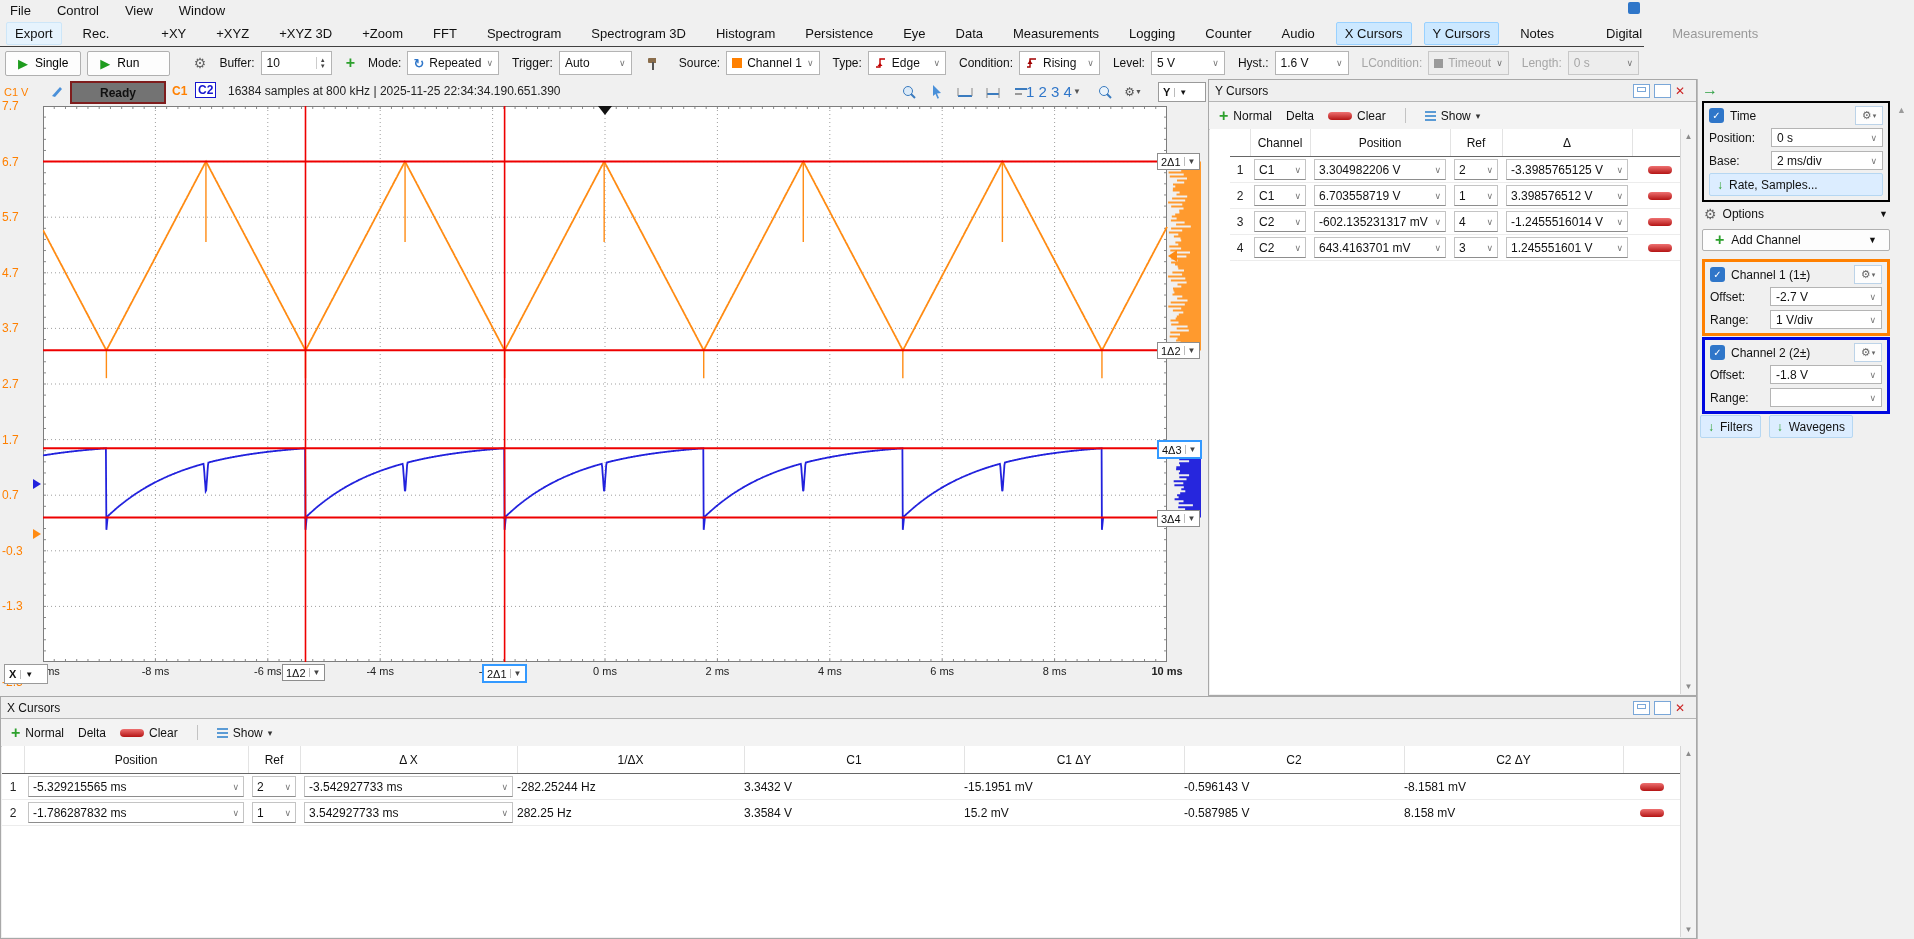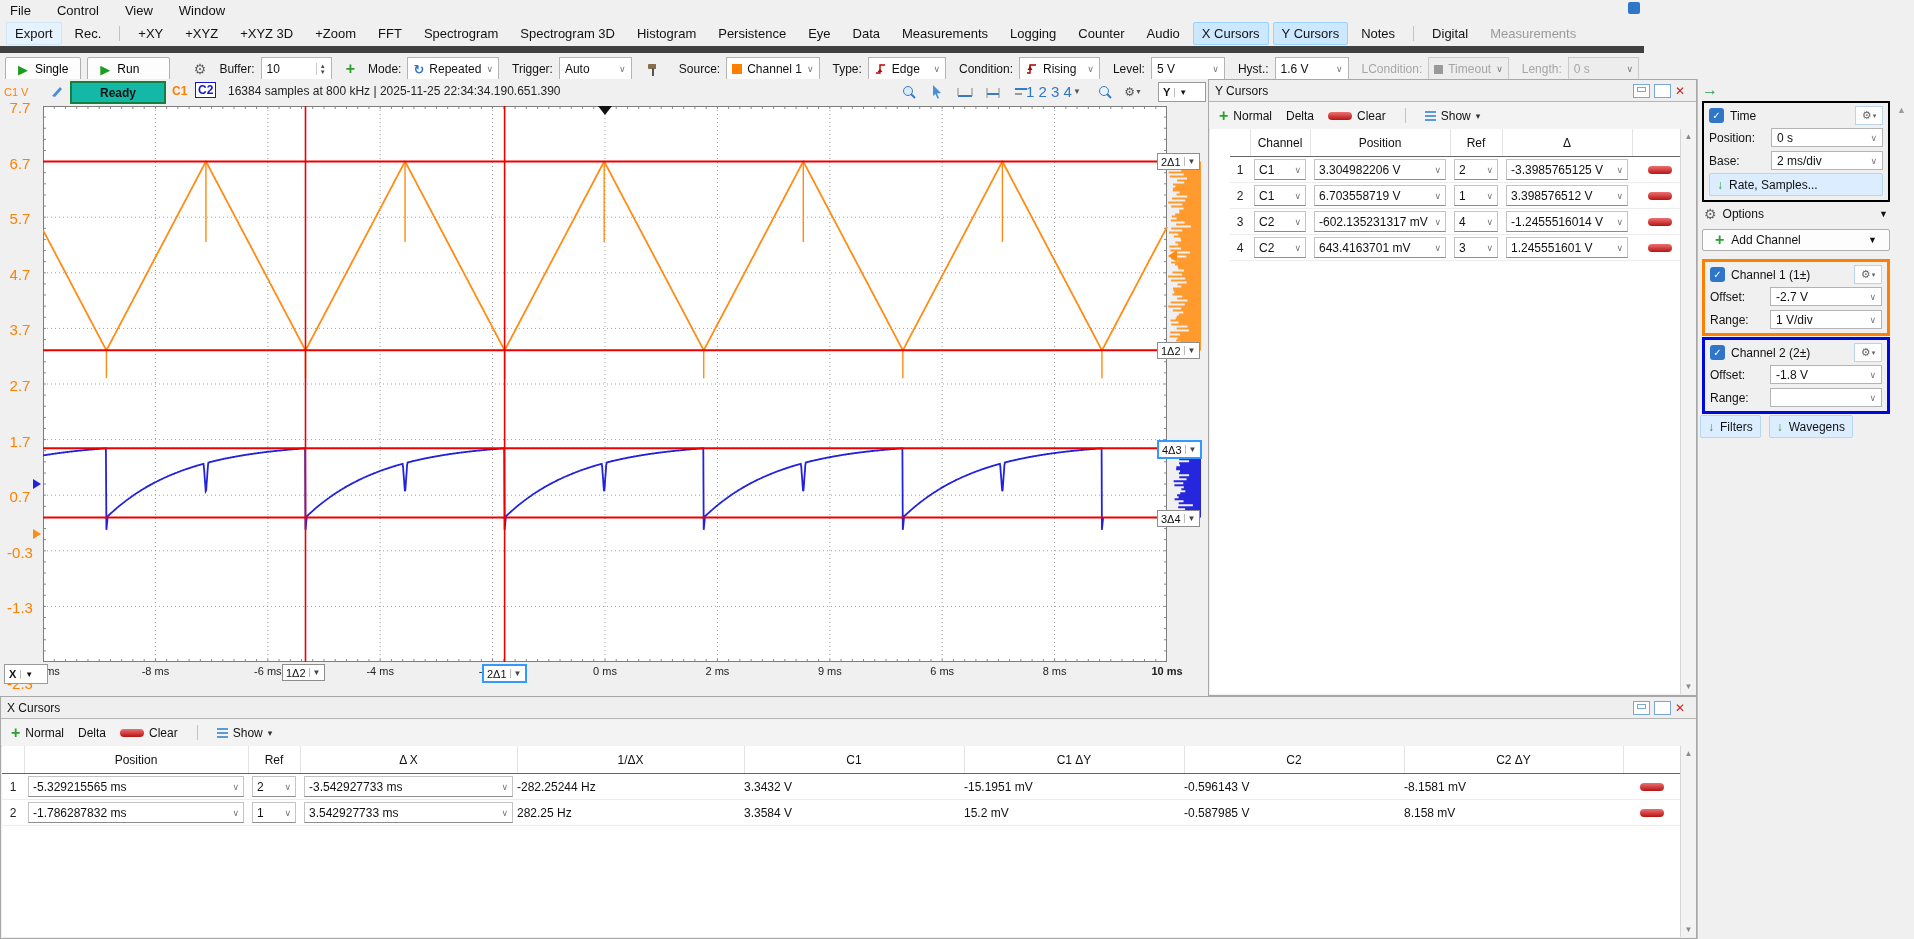--- a/index.html
+++ b/index.html
@@ -2,21 +2,21 @@
 <html><head>
 <meta charset="utf-8">
 <style>
   html,body{margin:0;padding:0}
   body{width:1914px;height:939px;background:#f0f0f0;font-family:"Liberation Sans","DejaVu Sans",sans-serif;font-size:12px;color:#111;overflow:hidden}
   #app{position:relative;width:1644px;height:939px}
 
   
   .menubar{height:21px;display:flex;align-items:center;gap:26px;padding-left:10px;background:#f0f0f0}
   .menu-item{font-size:13px}
-  .tabbar{height:25px;display:flex;align-items:center;gap:4px;padding-left:6px;background:#f0f0f0;border-bottom:7px solid #404040}
+  .tabbar{height:25px;display:flex;align-items:center;gap:12px;padding-left:6px;background:#f0f0f0;border-bottom:1px solid #404040}
   .tab{padding:3px 8px;font-size:13px;border:1px solid transparent;border-radius:2px;white-space:nowrap}
   .tab.hl{background:#e6f3fd;border-color:#cde6f8}
   .tab.active{background:#cce8ff;border-color:#99d1ff}
   .tab.disabled{color:#9a9a9a}
   .vsep{width:1px;height:15px;background:#c3c3c3;margin:0 5px}
 
   .controlbar{height:32px;display:flex;align-items:center;gap:6px;padding:0 5px;background:#f0f0f0;border-bottom:1px solid #cfcfcf;white-space:nowrap}
   .btn{display:flex;align-items:center;gap:7px;background:#fdfdfd;border:1px solid #b0b0b0;border-radius:2px;height:25px;padding:0 12px;font-size:12px}
   .lbl{margin-left:7px}
   .combo{display:flex;align-items:center;background:#fff;border:1px solid #b4b4b4;height:22px;padding:0 5px;gap:5px;font-size:12px}
@@ -51,28 +51,28 @@
   .ctable td{height:25px;padding:0;border-bottom:1px solid #ececec;overflow:hidden;white-space:nowrap}
   .numcell{text-align:center;color:#222}
   .cellcombo{display:flex;align-items:center;border:1px solid #c4c4c4;border-bottom-color:#8d8d8d;height:19px;margin:2px 4px;padding:0 4px;background:#fff;gap:4px}
   .cellcombo .val{flex:1 1 auto;overflow:hidden;white-space:nowrap}
   .plainval{padding-left:6px}
   .pillcell{text-align:center}
 
   
   #scope{position:absolute;left:0;top:79px;width:1208px;height:617px;background:#f0f0f0;overflow:hidden}
   .axis-unit{position:absolute;left:4px;top:7px;color:#ff8000;font-size:11px}
-  #ready-box{position:absolute;left:70px;top:2px;width:92px;height:19px;border:2px solid #15803d;display:flex;align-items:center;justify-content:center;font-weight:bold;background:#14b8a6}
+  #ready-box{position:absolute;left:70px;top:2px;width:92px;height:19px;border:2px solid #7f1d1d;display:flex;align-items:center;justify-content:center;font-weight:bold;background:#737373}
   .c1badge{position:absolute;left:172px;top:5px;color:#ff8000;font-weight:bold}
   .c2badge{position:absolute;left:195px;top:3px;color:#1515cf;font-weight:bold;border:1px solid #1515cf;padding:0 2px;background:#fff}
   .sampinfo{position:absolute;left:228px;top:5px;color:#222}
   .sicons{position:absolute;left:898px;top:3px;display:flex;gap:6px;align-items:center}
   .sicon{width:22px;height:19px;display:flex;align-items:center;justify-content:center;color:#555;font-size:12px}
   .axisbtn{position:absolute;display:flex;align-items:center;background:#fff;border:1px solid #9a9a9a;height:18px;padding:0 4px;gap:4px;font-weight:bold;font-size:11px}
-  .ylab{position:absolute;width:36px;text-align:center;color:#ff8000;font-size:15px}
+  .ylab{position:absolute;width:36px;text-align:left;color:#ff8000;font-size:12px}
   .xlab{position:absolute;width:56px;text-align:center;color:#222;font-size:11px}
   .tag{position:absolute;display:flex;align-items:center;background:#fff;border:1px solid #8d8d8d;height:15px;font-size:11px;padding:0 3px;gap:3px;z-index:5}
   .tag .tchev{font-size:8px;color:#444;border-left:1px solid #bbb;padding-left:3px}
   .tag.hltag{border:2px solid #3399ff}
   .mk{position:absolute;width:0;height:0}
 
   
   #sidebar{position:absolute;left:1697px;top:79px;width:217px;height:860px;background:#f0f0f0;border-left:1px solid #bdbdbd;box-sizing:border-box}
   .sgroup{position:absolute;left:4px;width:188px;background:#f0f0f0;padding:2px 5px;box-sizing:border-box}
   .hrow{display:flex;align-items:center;gap:6px;height:21px}
@@ -629,21 +629,21 @@
       </svg>
 
     <div id="xlabels">
         <div class="xlab" style="left: 15px; top: 586px;">-10 ms</div>
         <div class="xlab" style="left: 127.4px; top: 586px;">-8 ms</div>
         <div class="xlab" style="left: 239.8px; top: 586px;">-6 ms</div>
         <div class="xlab" style="left: 352.2px; top: 586px;">-4 ms</div>
         <div class="xlab" style="left: 464.6px; top: 586px;">-2 ms</div>
         <div class="xlab" style="left: 577px; top: 586px;">0 ms</div>
         <div class="xlab" style="left: 689.4px; top: 586px;">2 ms</div>
-        <div class="xlab" style="left: 801.8px; top: 586px;">9 ms</div>
+        <div class="xlab" style="left: 801.8px; top: 586px;">4 ms</div>
         <div class="xlab" style="left: 914.2px; top: 586px;">6 ms</div>
         <div class="xlab" style="left: 1026.6px; top: 586px;">8 ms</div>
         <div class="xlab" style="left: 1139px; top: 586px; font-weight: bold;">10 ms</div>
       </div>
     <div class="axisbtn" style="left:4px;top:585px;width:34px">
       <span>X</span>
       <span class="tchev" style="font-size:8px;border-left:1px solid #bbb;padding-left:4px">▼</span>
     </div>
 
     <div class="mk" style="left:33px;top:400px;border-top:5px solid transparent;border-bottom:5px solid transparent;border-left:8px solid #2222dd"></div>

